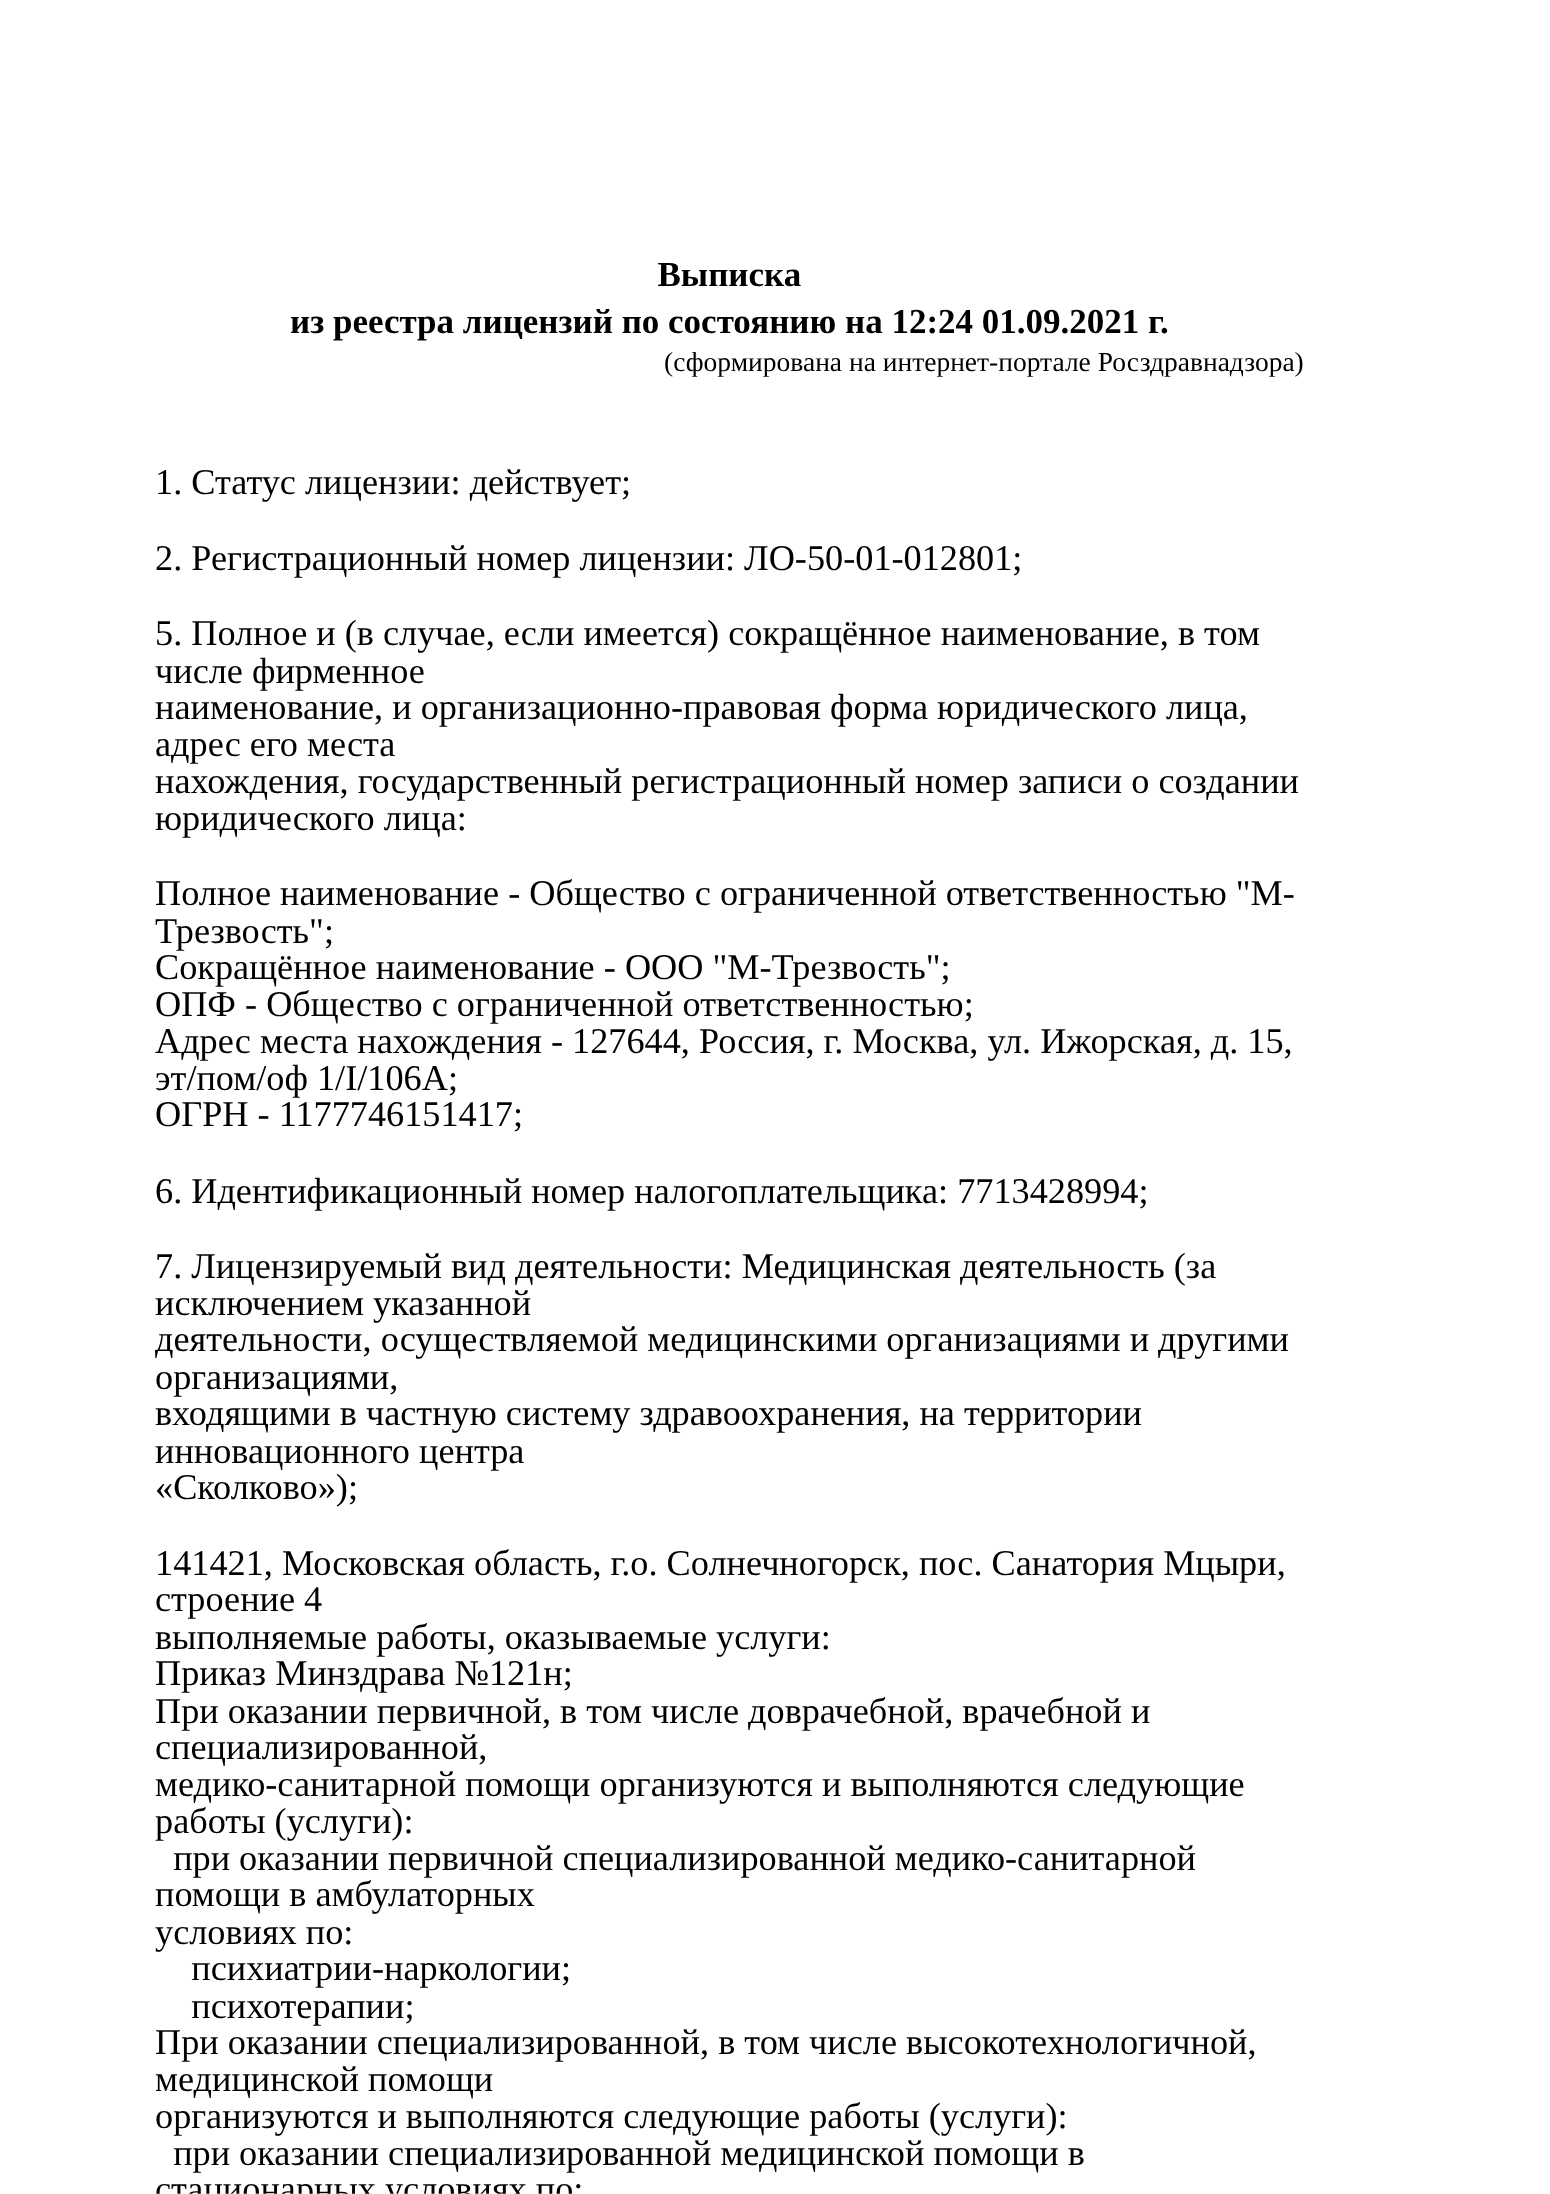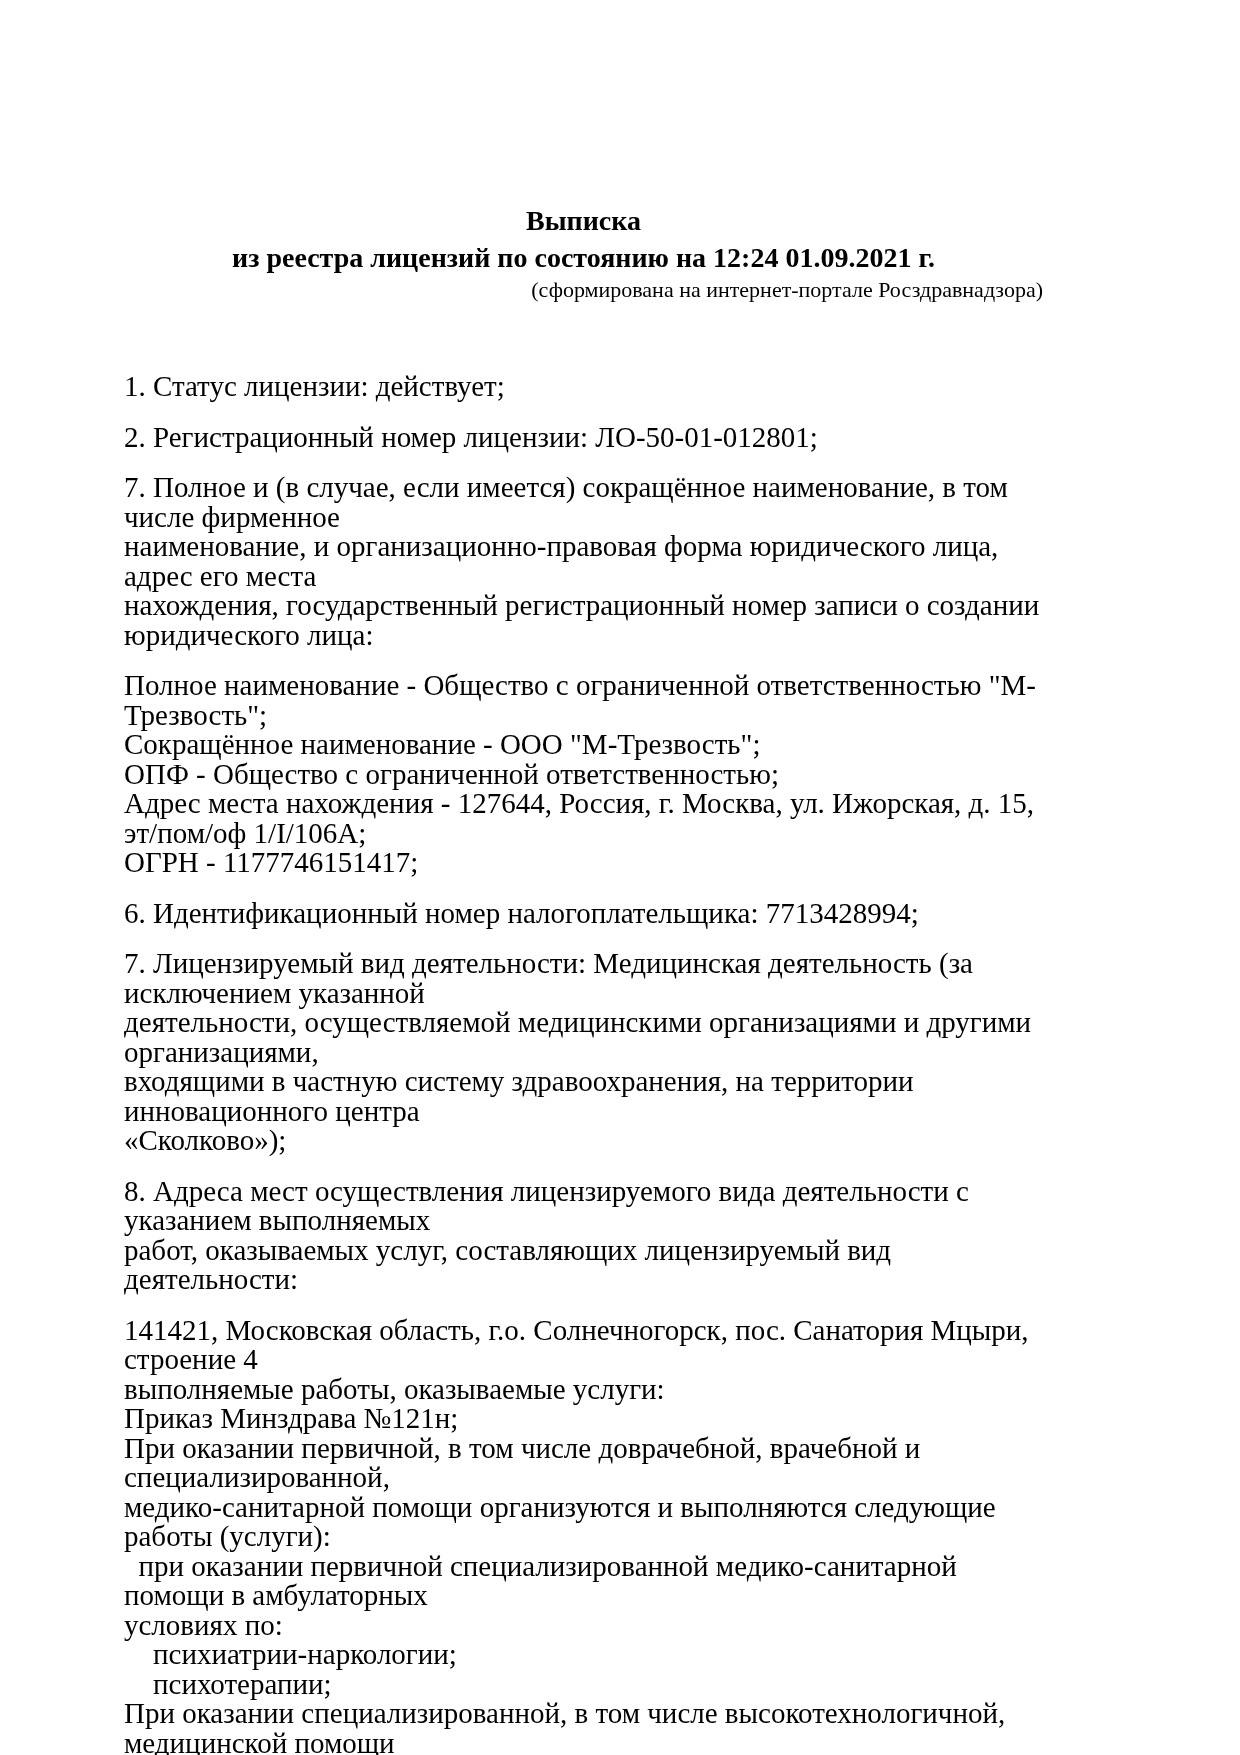--- a/index.html
+++ b/index.html
@@ -35,50 +35,48 @@
   .doc-body {
     margin-top: 68px;
     font-size: 29px;
     line-height: 29.5px;
   }
   .para {
     white-space: pre-wrap;
     margin: 0;
   }
   .para + .para {
-    margin-top: 21px;
+    margin-top: 31px;
   }
 </style>
 </head>
 <body>
 
 <div class="page">
   <div class="title">
     <div>Выписка</div>
     <div>из реестра лицензий по состоянию на 12:24 01.09.2021 г.</div>
   </div>
   <div class="note">(сформирована на интернет-портале Росздравнадзора)</div>
   <div class="doc-body">
       <div class="para">1. Статус лицензии: действует;</div>
       <div class="para">2. Регистрационный номер лицензии: ЛО-50-01-012801;</div>
-      <div class="para">7. Полное и (в случае, если имеется) сокращённое наименование, в том числе фирменное
+      <div class="para">5. Полное и (в случае, если имеется) сокращённое наименование, в том числе фирменное
 наименование, и организационно-правовая форма юридического лица, адрес его места
 нахождения, государственный регистрационный номер записи о создании юридического лица:</div>
       <div class="para">Полное наименование - Общество с ограниченной ответственностью "М-Трезвость";
 Сокращённое наименование - ООО "М-Трезвость";
 ОПФ - Общество с ограниченной ответственностью;
 Адрес места нахождения - 127644, Россия, г. Москва, ул. Ижорская, д. 15, эт/пом/оф 1/I/106А;
 ОГРН - 1177746151417;</div>
       <div class="para">6. Идентификационный номер налогоплательщика: 7713428994;</div>
       <div class="para">7. Лицензируемый вид деятельности: Медицинская деятельность (за исключением указанной
 деятельности, осуществляемой медицинскими организациями и другими организациями,
 входящими в частную систему здравоохранения, на территории инновационного центра
 «Сколково»);</div>
-      <div class="para">8. Адреса мест осуществления лицензируемого вида деятельности с указанием выполняемых
-работ, оказываемых услуг, составляющих лицензируемый вид деятельности:</div>
       <div class="para">141421, Московская область, г.о. Солнечногорск, пос. Санатория Мцыри, строение 4
 выполняемые работы, оказываемые услуги:
 Приказ Минздрава №121н;
 При оказании первичной, в том числе доврачебной, врачебной и специализированной,
 медико-санитарной помощи организуются и выполняются следующие работы (услуги):
   при оказании первичной специализированной медико-санитарной помощи в амбулаторных
 условиях по:
     психиатрии-наркологии;
     психотерапии;
 При оказании специализированной, в том числе высокотехнологичной, медицинской помощи

